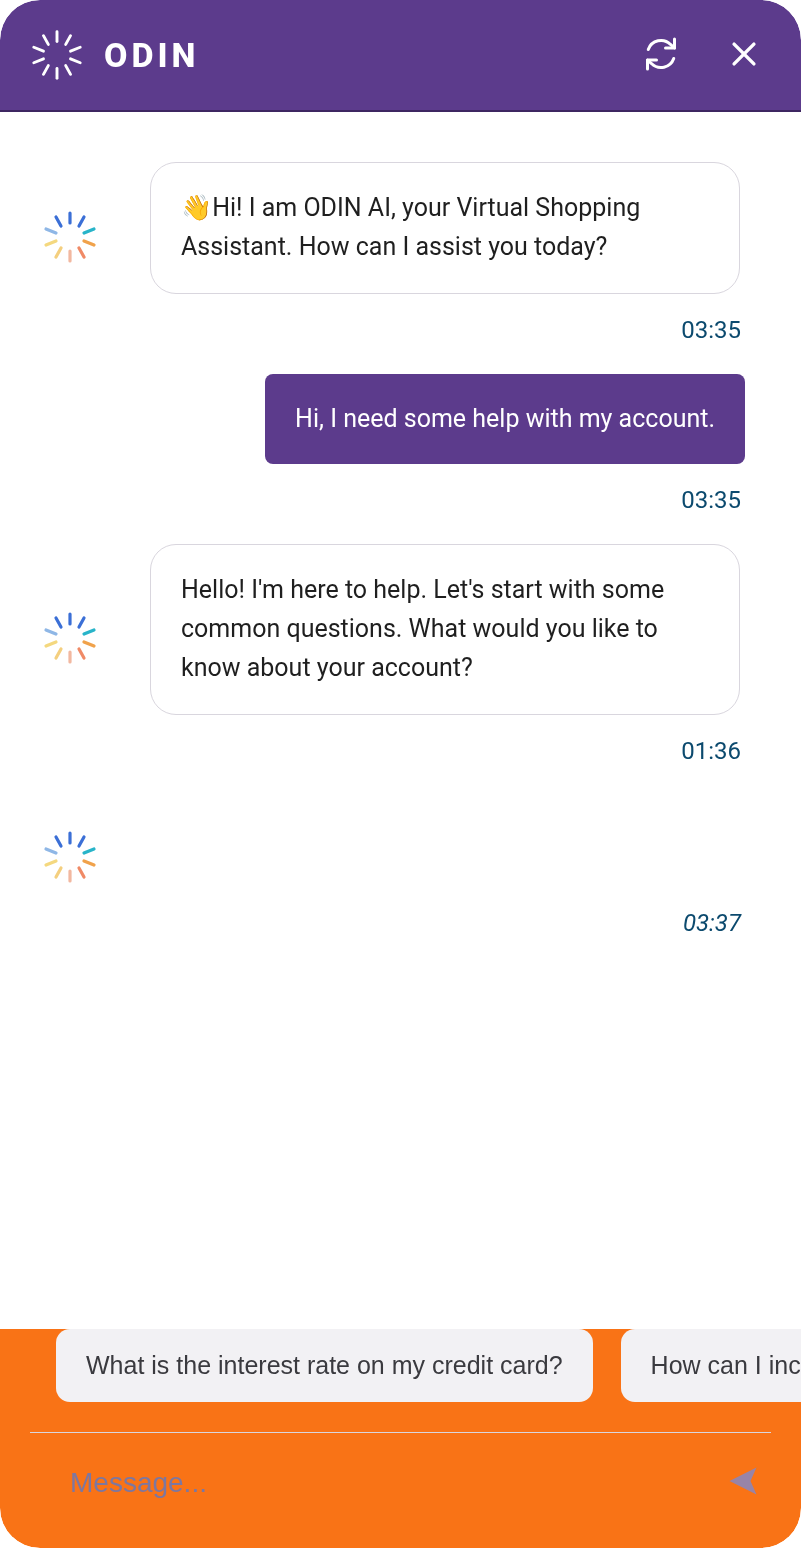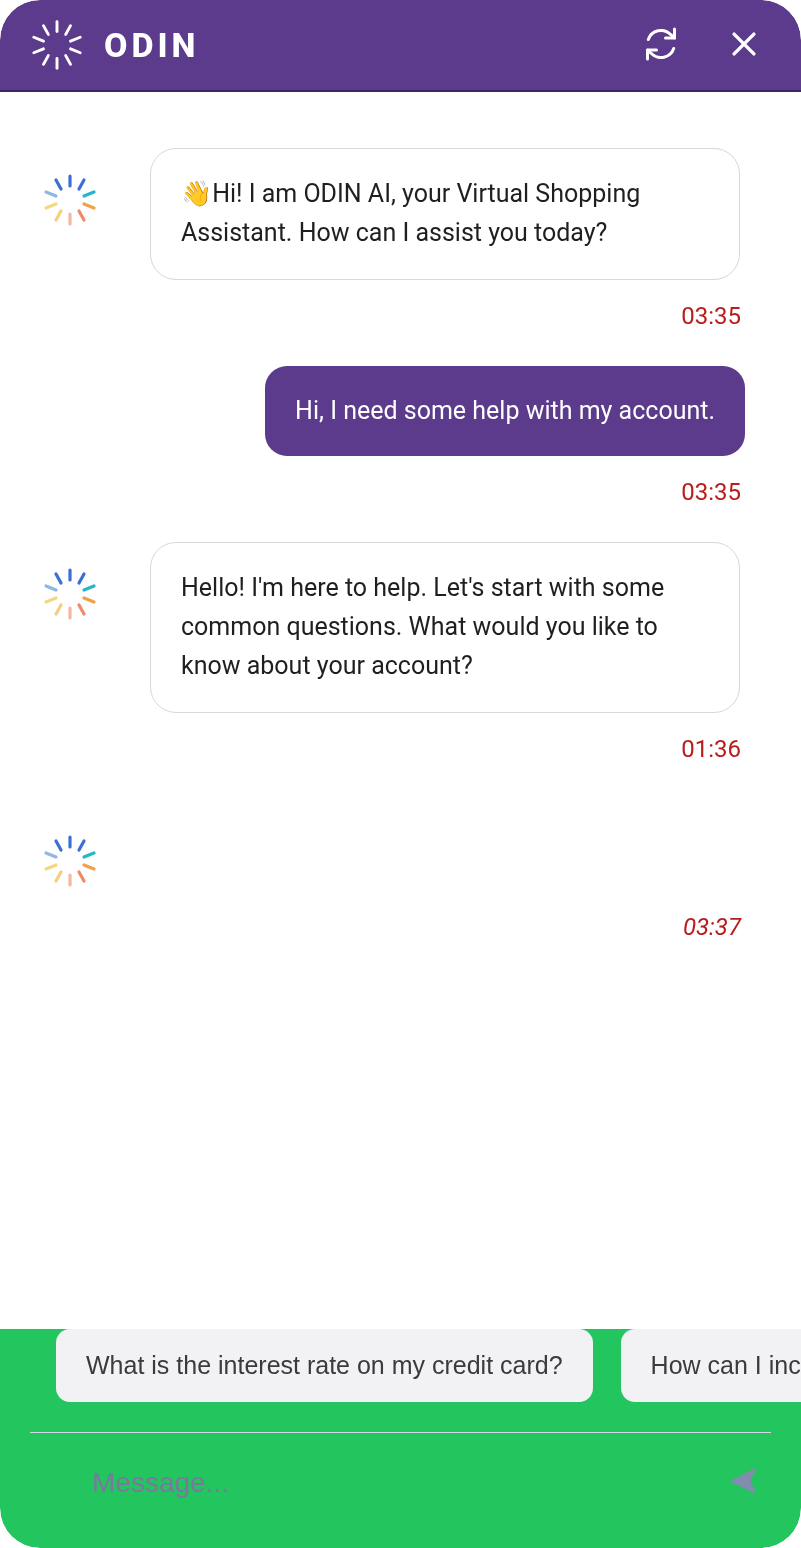--- a/index.html
+++ b/index.html
@@ -10,21 +10,21 @@
     width: 801px;
     height: 1548px;
     overflow: hidden;
     position: relative;
     border-radius: 40px;
   }
 
   
   .header {
     background: #5C3B8C;
-    height: 92px;
+    height: 112px;
     display: flex;
     align-items: center;
     padding: 0 40px 0 28px;
     border-bottom: 2px solid #3e2661;
     border-radius: 40px 40px 0 0;
   }
   .brand {
     display: flex;
     align-items: center;
     gap: 18px;
@@ -51,23 +51,22 @@
 
   
   .chat {
     padding: 50px 56px 0 40px;
     height: calc(100% - 112px - 230px);
     overflow: hidden;
   }
 
   .row {
     display: flex;
-    align-items: flex-start;
+    align-items: center;
     margin-bottom: 8px;
-    margin-top: 6px;
   }
   .row.user { justify-content: flex-end; }
   .avatar-slot {
     width: 110px;
     flex: 0 0 110px;
     display: flex;
     justify-content: flex-start;
     padding-top: 22px;
   }
   .bubble {
@@ -78,37 +77,37 @@
     max-width: 590px;
   }
   .bot .bubble {
     background: #fff;
     border: 1.5px solid #d9d6de;
     color: #1f1f1f;
   }
   .user .bubble {
     background: #5C3B8C;
     color: #fff;
-    border-radius: 22px;
+    border-radius: 8px;
   }
   .time {
-    color: #b91c1c;
+    color: #0c4a6e;
     font-size: 24px;
     text-align: right;
     padding: 14px 4px 30px 0;
   }
   .time.tight-top { padding-top: 10px; font-style: italic; }
   .time.wide-gap { padding-bottom: 40px; }
 
   
   .bottom {
     position: absolute;
     left: 0; right: 0; bottom: 0;
     padding: 0 0 46px 0;
-    background: #22c55e;
+    background: #f97316;
     border-radius: 0 0 40px 40px;
   }
   .suggestions {
     display: flex;
     gap: 28px;
     padding: 0 0 0 56px;
     overflow: hidden;
     white-space: nowrap;
     margin-bottom: 30px;
   }
@@ -132,21 +131,20 @@
     align-items: center;
     padding: 12px 40px 0 70px;
   }
   .composer input {
     flex: 1;
     border: none;
     outline: none;
     font-size: 28px;
     color: #3a3a3f;
     background: transparent;
-    margin-left: 22px;
   }
   .composer input::placeholder {
     color: #7d77a0;
     font-weight: 500;
   }
 
   
   .odin-logo svg { display:block; }
 </style>
 </head>

